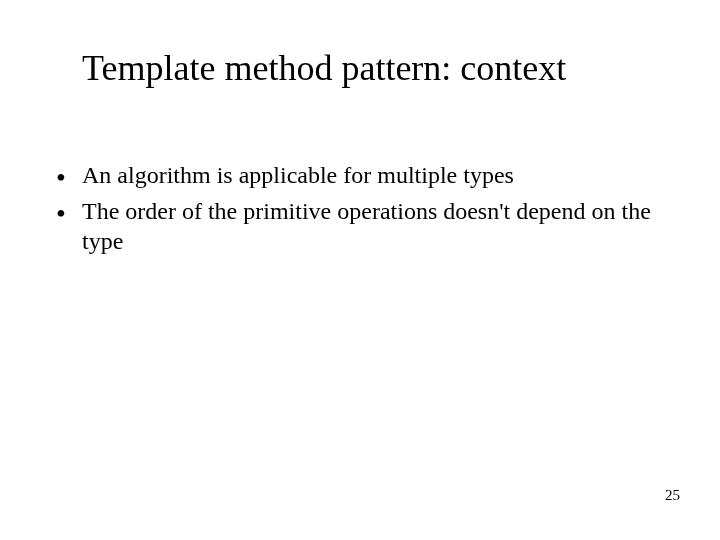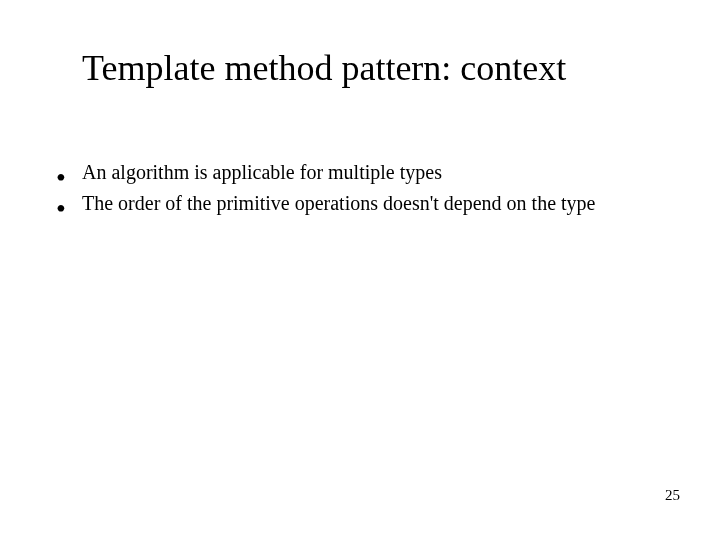--- a/index.html
+++ b/index.html
@@ -26,21 +26,21 @@
     font-size: 36px;
     font-weight: 400;
     line-height: 1.15;
     margin-left: 28px;
   }
   .body {
     position: absolute;
     top: 160px;
     left: 54px;
     right: 60px;
-    font-size: 20px;
+    font-size: 24px;
     line-height: 1.25;
   }
   ul.bullets {
     list-style: none;
     margin: 0;
     padding: 0;
   }
   ul.bullets > li {
     position: relative;
     padding-left: 28px;

